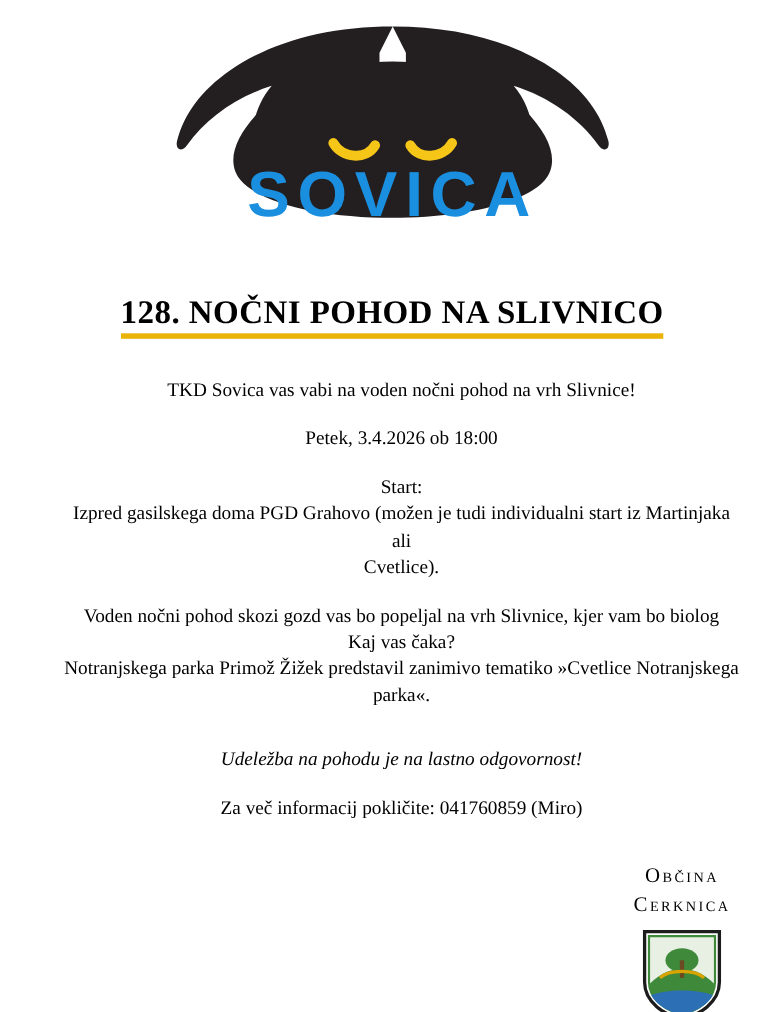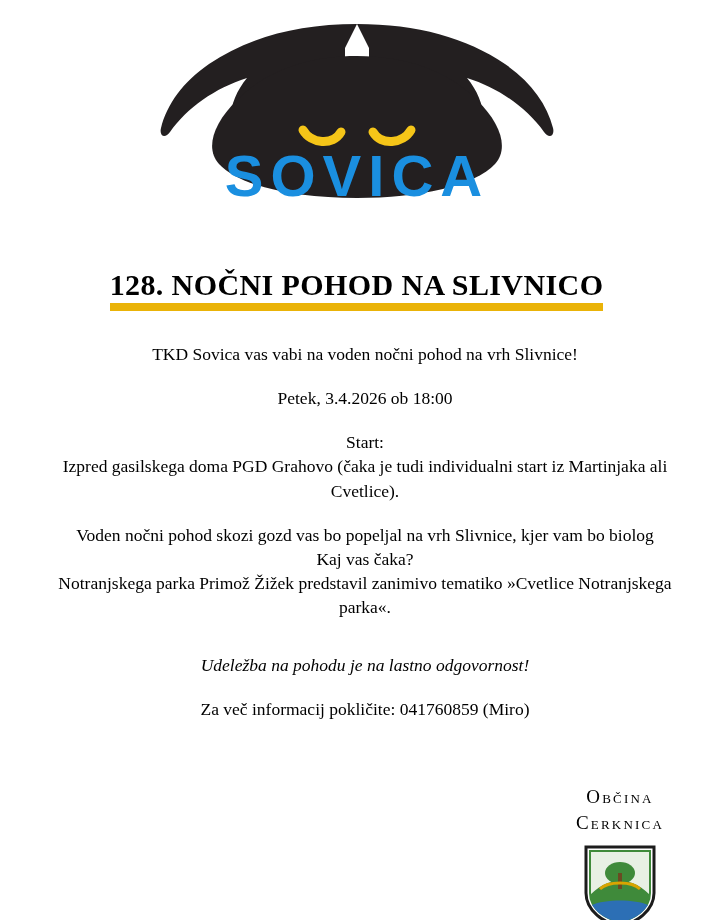--- a/index.html
+++ b/index.html
@@ -40,21 +40,21 @@
     position: absolute;
     top: 268px;
     left: 0;
     width: 713px;
     text-align: center;
     font-size: 30px;
     font-weight: bold;
     letter-spacing: 0.4px;
   }
   .title span.u {
-    border-bottom: 8px solid #eab308;
+    border-bottom: 5px solid #eab308;
     padding-bottom: 2px;
   }
 
   
   .content {
     position: absolute;
     top: 342px;
     left: 40px;
     width: 633px;
     text-align: center;
@@ -148,21 +148,21 @@
 
     <div class="para">TKD Sovica vas vabi na voden nočni pohod na vrh Slivnice!</div>
 
     <div class="gap-md"></div>
 
     <div class="para">Petek, 3.4.2026 ob 18:00</div>
 
     <div class="gap-md"></div>
 
     <div class="para">Start:</div>
-    <div class="para">Izpred gasilskega doma PGD Grahovo (čaka je tudi individualni start iz Martinjaka ali</div>
+    <div class="para">Izpred gasilskega doma PGD Grahovo (možen je tudi individualni start iz Martinjaka ali</div>
     <div class="para">Cvetlice).</div>
 
     <div class="gap-md"></div>
 
     <div class="para">Voden nočni pohod skozi gozd vas bo popeljal na vrh Slivnice, kjer vam bo biolog</div>
     <div class="para">Kaj vas čaka?</div>
     <div class="para">Notranjskega parka Primož Žižek predstavil zanimivo tematiko »Cvetlice Notranjskega</div>
     <div class="para">parka«.</div>
 
     <div class="gap-lg"></div>

